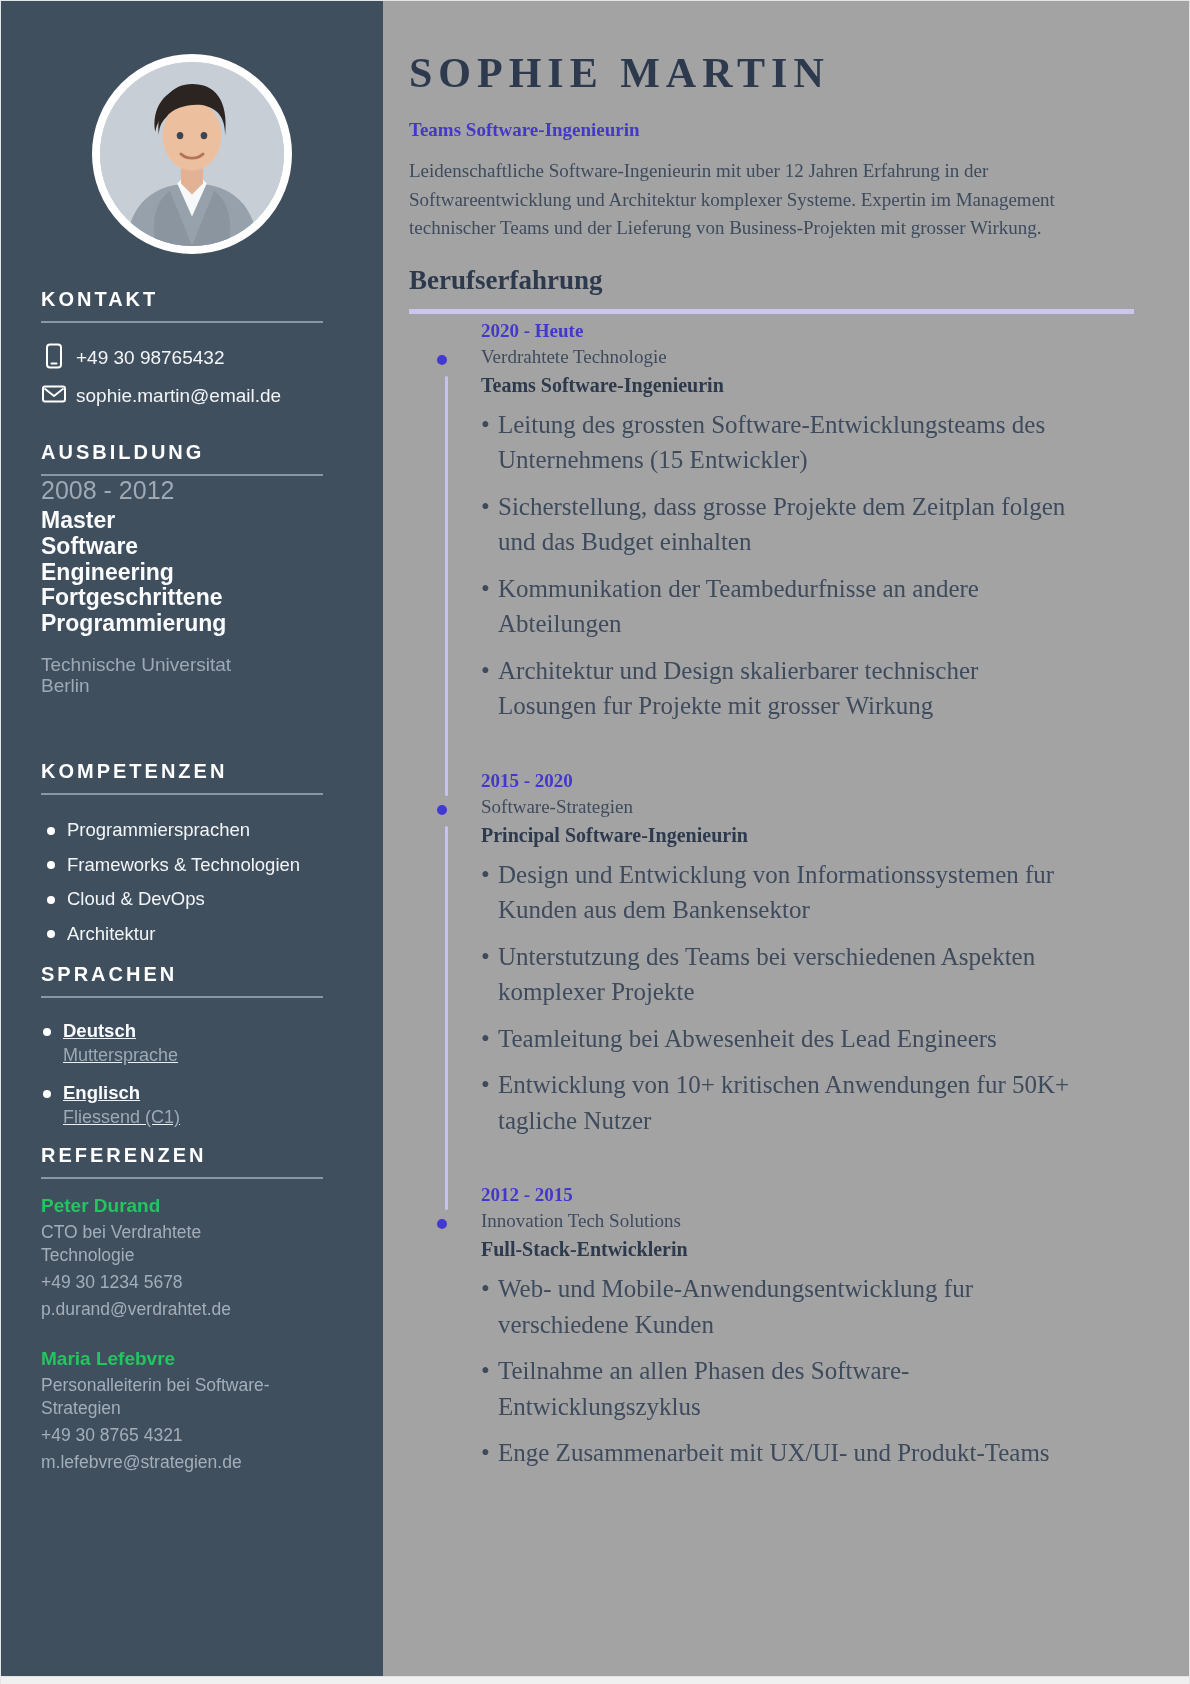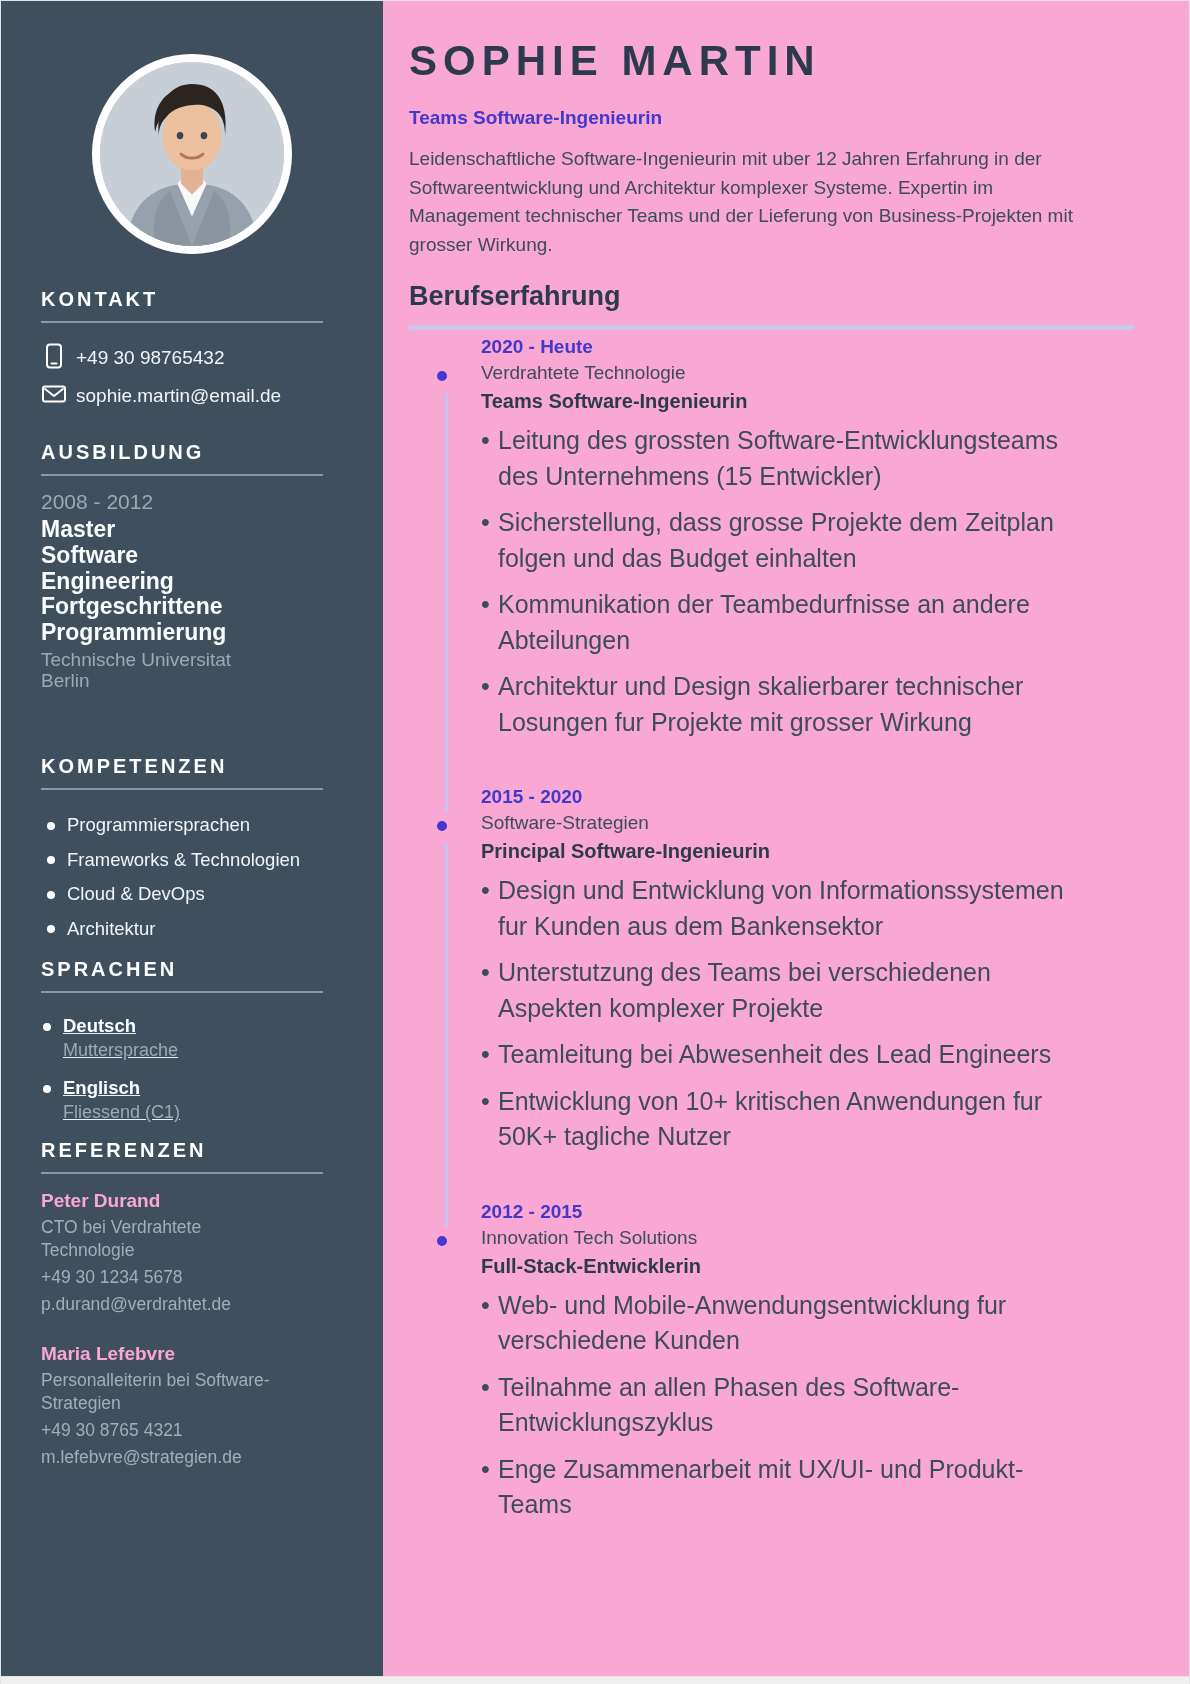--- a/index.html
+++ b/index.html
@@ -30,24 +30,24 @@
     font-size:20px; font-weight:700; letter-spacing:3px; color:#ffffff;
   }
   .side-rule { height:2px; background:#8b98a4; border:none; margin:10px 0 0 0; width:282px; }
 
   .contact-row { display:flex; align-items:flex-end; margin-top:20px; }
   .contact-row + .contact-row { margin-top:12px; }
   .contact-icon { width:26px; height:26px; flex:0 0 26px; margin-right:9px; display:flex; align-items:center; justify-content:center; }
   .contact-icon svg { display:block; }
   .contact-text { font-size:19px; color:#f2f5f7; }
 
-  .edu-period { margin-top:14px; font-size:21px; font-weight:500; color:#9da9b4; }
+  .edu-period { font-size:25px; font-weight:500; color:#9da9b4; }
   .edu-degree, .edu-focus { font-size:23px; font-weight:700; color:#fbfcfd; line-height:1.12; max-width:175px; }
   .edu-degree { margin-top:3px; }
-  .edu-school { margin-top:3px; font-size:19px; color:#9da9b4; line-height:1.12; max-width:215px; }
+  .edu-school { margin-top:17px; font-size:19px; color:#9da9b4; line-height:1.12; max-width:215px; }
 
   .skill-list { list-style:none; margin-top:24px; }
   .skill-list li {
     position:relative; padding-left:26px; font-size:18.5px; color:#f2f5f7; margin-bottom:12px; line-height:1.0;
     padding-top:2px; padding-bottom:2px;
   }
   .skill-list li::before {
     content:""; position:absolute; left:6px; top:50%; transform:translateY(-50%);
     width:8px; height:8px; border-radius:50%; background:#ffffff;
   }
@@ -56,25 +56,25 @@
   .lang-list li { position:relative; padding-left:22px; margin-bottom:16px;text-decoration:underline; }
   .lang-list li::before {
     content:""; position:absolute; left:2px; top:8px;
     width:8px; height:8px; border-radius:50%; background:#ffffff;
   }
   .lang-name { font-size:18.5px; font-weight:700; color:#fbfcfd; }
   .lang-level { font-size:18px; color:#9da9b4; margin-top:3px; }
 
   .ref-card { margin-top:16px; }
   .ref-card + .ref-card { margin-top:28px; }
-  .ref-name { font-size:19px; font-weight:700; color:#f9a8d4; }
+  .ref-name { font-size:19px; font-weight:700; color:#22c55e; }
   .ref-line { font-size:17.5px; color:#a3aeb9; line-height:1.3; margin-top:4px; max-width:240px; }
 
   
-  .main { flex:1 1 auto; padding:36px 57px 0 26px; background:#f9a8d4; }
+  .main { flex:1 1 auto; padding:48px 57px 0 26px; background:#a3a3a3;font-family:Liberation Serif, serif; }
   .name {
     font-size:42px; font-weight:700; letter-spacing:6px; color:var(--heading,#2d3a4d);
   }
   .job-title { margin-top:22px; font-size:19px; font-weight:700; color:var(--accent,#4338ca); }
   .summary { margin-top:16px; font-size:19px; line-height:1.5; color:var(--body,#3e4b5d); max-width:665px; }
 
   .exp-heading { margin-top:22px; font-size:27px; font-weight:700; color:var(--heading,#2d3a4d); }
   .exp-rule { height:5px; background:var(--accent-light,#cbc7ec); border:none; margin-top:13px; width:725px; }
 
   .timeline { margin-top:6px; }

